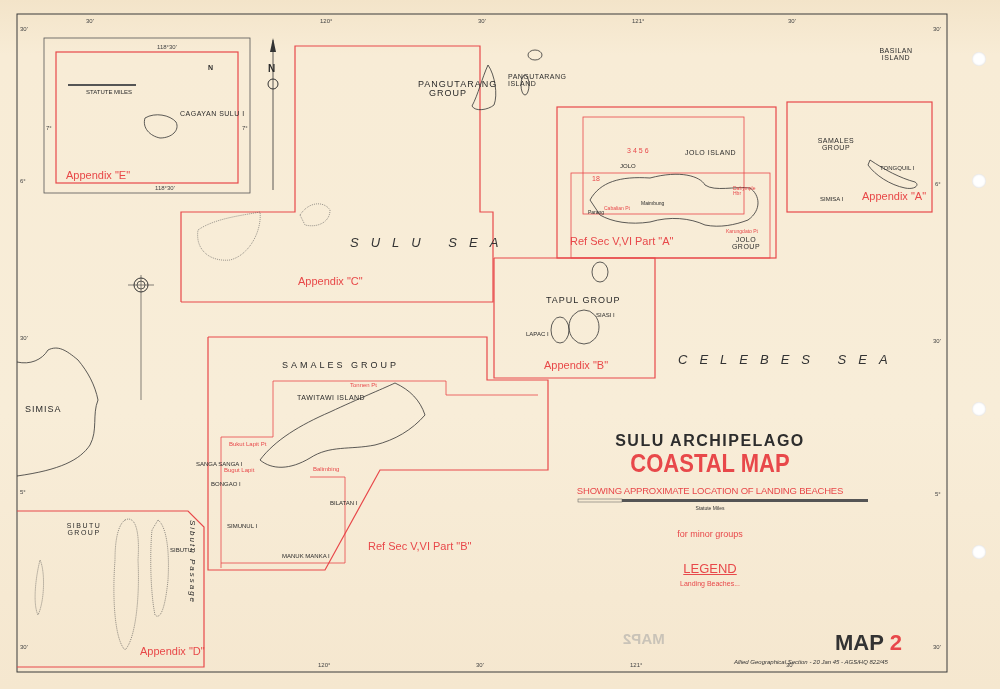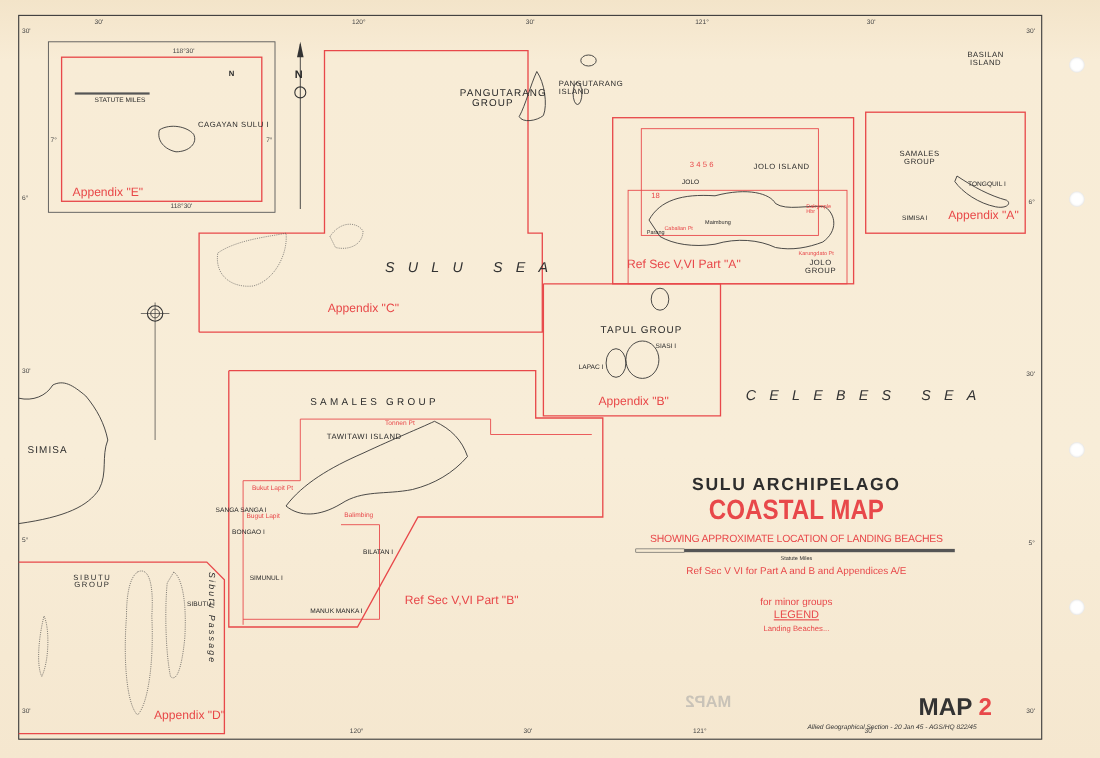--- a/index.html
+++ b/index.html
@@ -149,28 +149,27 @@
 <span class="lbl" style="left:211px;top:481px;font-size:6px">BONGAO I</span>
 <span class="lbl" style="left:227px;top:523px;font-size:6px">SIMUNUL I</span>
 <span class="lbl" style="left:282px;top:553px;font-size:6px">MANUK MANKA I</span>
 <span class="lbl" style="left:330px;top:500px;font-size:6px">BILATAN I</span>
 <span class="lbl red" style="left:368px;top:541px;font-size:11px">Ref Sec V,VI Part "B"</span>
 <span class="lbl" style="left:196px;top:520px;font-size:8px;transform:rotate(90deg);transform-origin:left top;letter-spacing:2px;font-style:italic">Sibutu Passage</span>
 <span class="lbl sm" style="left:66px;top:522px;width:36px;white-space:normal;text-align:center;letter-spacing:1.5px">SIBUTU GROUP</span>
 <span class="lbl" style="left:170px;top:547px;font-size:6px">SIBUTU I</span>
 <span class="lbl app" style="left:140px;top:646px">Appendix "D"</span>
 
-<div style="position:absolute;left:544px;top:432px;width:360px;text-align:center">
+<div style="position:absolute;left:530px;top:432px;width:360px;text-align:center">
   <div style="font-size:16px;font-weight:bold;letter-spacing:1.5px;color:#2d2d2d">SULU ARCHIPELAGO</div>
   <div style="font-size:22px;font-weight:bold;color:#e8484a;margin-top:1px;transform:scaleY(1.15)">COASTAL MAP</div>
   <div style="font-size:9.5px;color:#e8484a;margin-top:8px;letter-spacing:-0.2px">SHOWING APPROXIMATE LOCATION OF LANDING BEACHES</div>
   <div style="font-size:5px;color:#333;margin-top:9px">Statute Miles</div>
-  <div style="font-size:9px;color:#e8484a;margin-top:3px">Ref Sec V VI for Part A and B and Appendices A/E</div>
   <div style="font-size:9px;color:#e8484a;margin-top:18px">for minor groups</div>
-  <div style="font-size:10px;color:#e8484a;margin-top:2px;text-decoration:underline">LEGEND</div>
+  <div style="font-size:13px;color:#e8484a;margin-top:22px;text-decoration:underline">LEGEND</div>
   <div style="font-size:7px;color:#e8484a;margin-top:4px">Landing Beaches...</div>
 </div>
 
 <div style="position:absolute;left:835px;top:630px;font-size:22px;font-weight:bold;color:#333"><span>MAP</span> <span style="color:#e8484a">2</span></div>
 <div style="position:absolute;left:623px;top:630px;font-size:15px;font-weight:bold;color:#c9c3b8;transform:scaleX(-1)">MAP2</div>
 <div style="position:absolute;left:734px;top:659px;font-size:6px;font-style:italic;color:#333">Allied Geographical Section - 20 Jan 45 - AGS/HQ 822/45</div>
 
 <div class="hole" style="left:972px;top:52px"></div>
 <div class="hole" style="left:972px;top:174px"></div>
 <div class="hole" style="left:972px;top:402px"></div>

